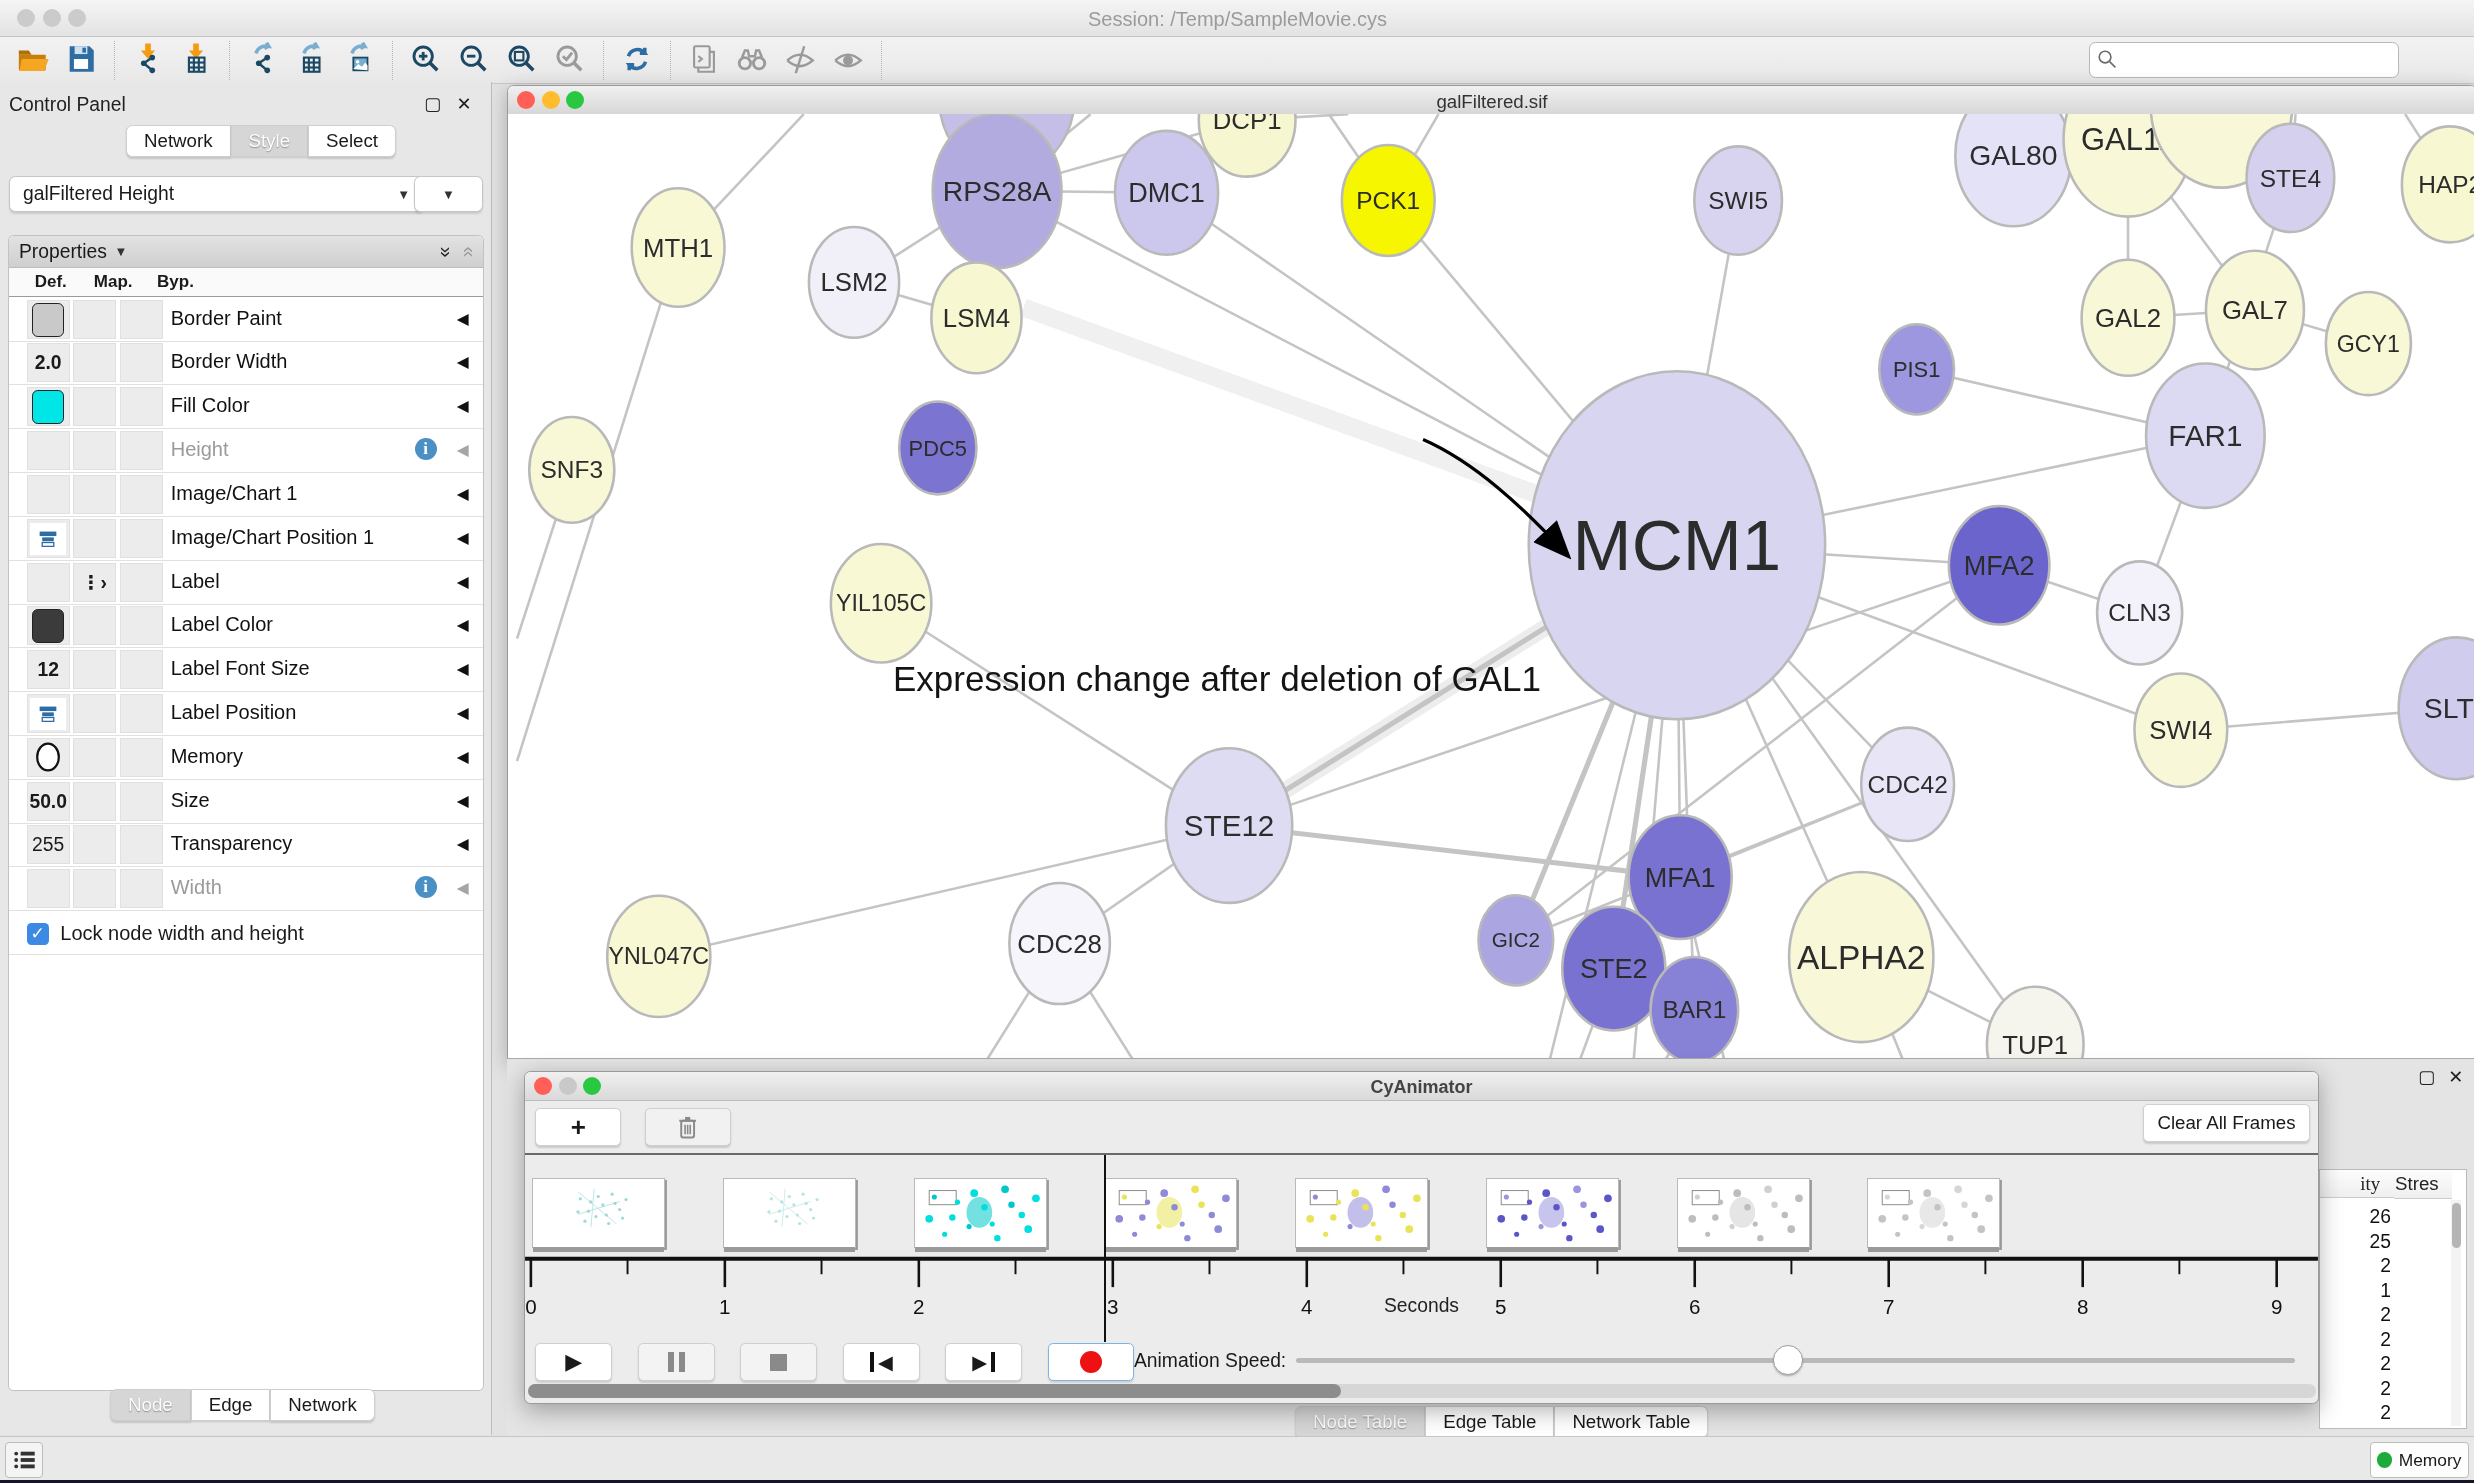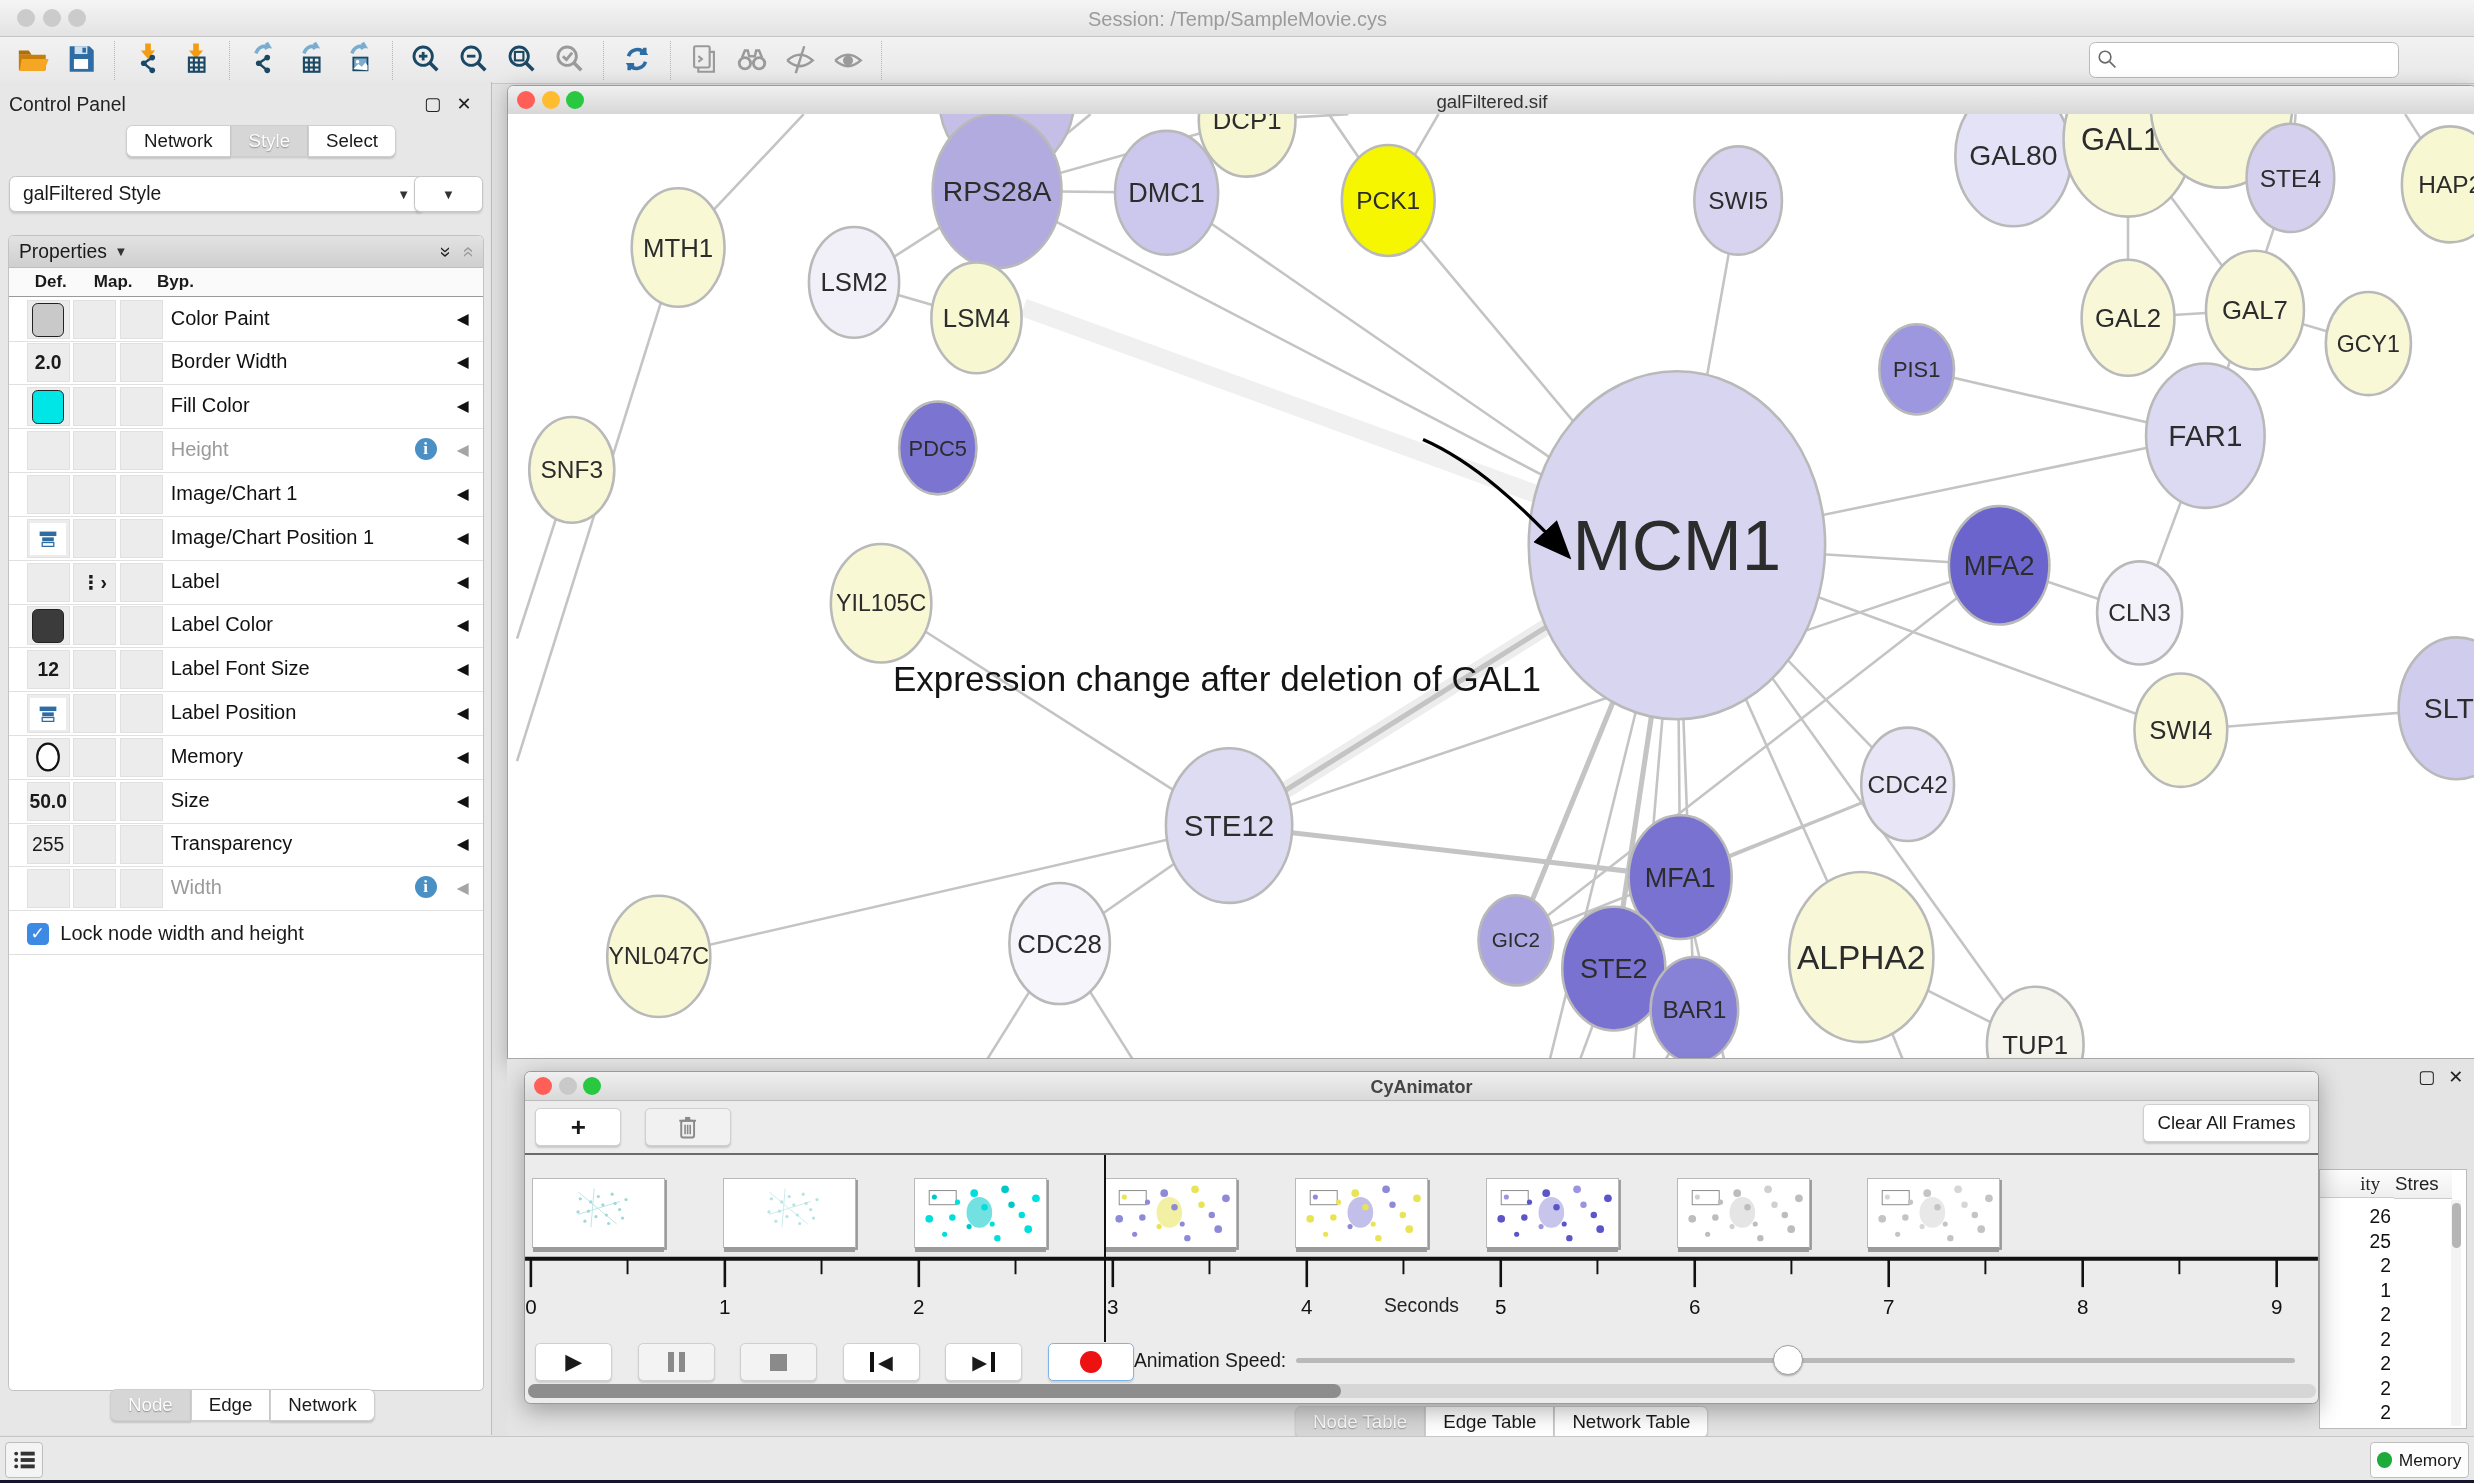--- a/index.html
+++ b/index.html
@@ -251,21 +251,21 @@
   <div id="control-panel" class="abs">
     <div id="cp-title" class="abs">Control Panel</div>
     <span class="win-mini" style="right:50px;">▢</span>
     <span class="win-mini" style="right:19.3px;font-weight:bold;">✕</span>
     <div class="seg" id="cp-tabs" style="left:126px;top:43px;">
         <div class="seg-btn">Network</div>
         <div class="seg-btn active">Style</div>
         <div class="seg-btn">Select</div>
       </div>
     <div id="style-select" class="abs">
-      <span style="flex:1;">galFiltered Style</span>
+      <span style="flex:1;">galFiltered Height</span>
       <span class="caret">▼</span>
     </div>
     <div id="style-menu-btn" class="abs">
       <span class="caret">▼</span>
     </div>
     <div id="props-box" class="abs">
       <div id="props-header" class="abs">
         <span>Properties</span>
         <span class="caret" style="margin-left:7.7px;">▼</span>
         <span style="margin-left:auto;font-size:19.3px;color:#222;transform:rotate(90deg);">»</span>
@@ -276,21 +276,21 @@
         <span style="margin-left:27px;">Map.</span>
         <span style="margin-left:24.5px;">Byp.</span>
       </div>
       <div id="prop-rows">
           <div class="prop-row" style="top: 61px;">
             <span class="prop-cell" style="left:18px;">
               <span class="swatch" style="background:#c9c9c9;"></span>
             </span>
             <span class="prop-cell" style="left:64px;"></span>
             <span class="prop-cell" style="left:111px;"></span>
-            <span class="prop-label">Color Paint</span>
+            <span class="prop-label">Border Paint</span>
             <span class="prop-arrow">◀</span>
           </div>
           <div class="prop-row" style="top: 104px;">
             <span class="prop-cell" style="left:18px;">
               <span style="font-size:19.3px;font-weight:bold;">2.0</span>
             </span>
             <span class="prop-cell" style="left:64px;"></span>
             <span class="prop-cell" style="left:111px;"></span>
             <span class="prop-label">Border Width</span>
             <span class="prop-arrow">◀</span>

